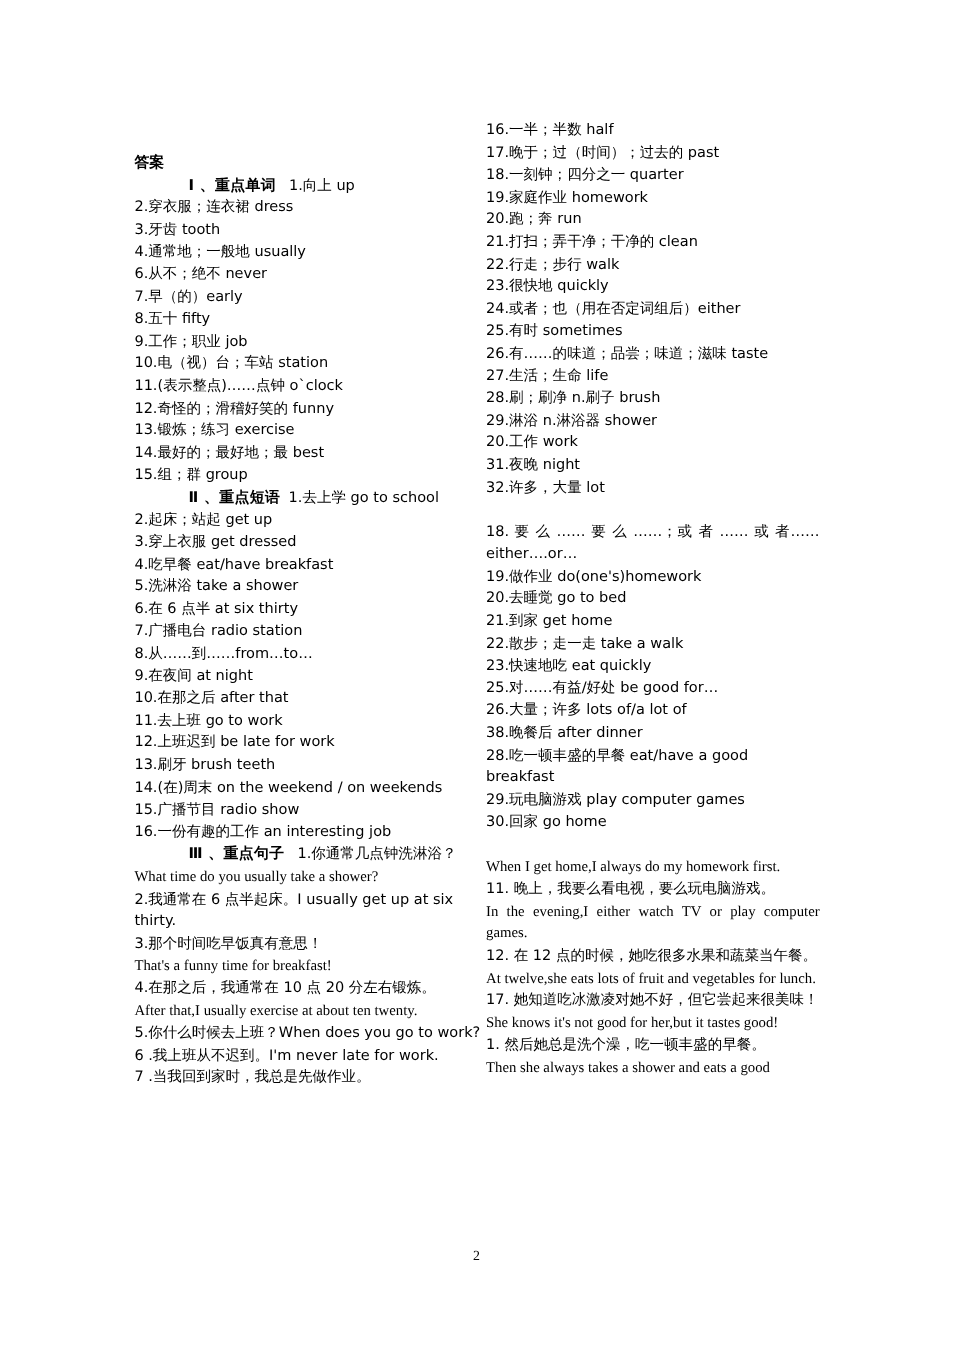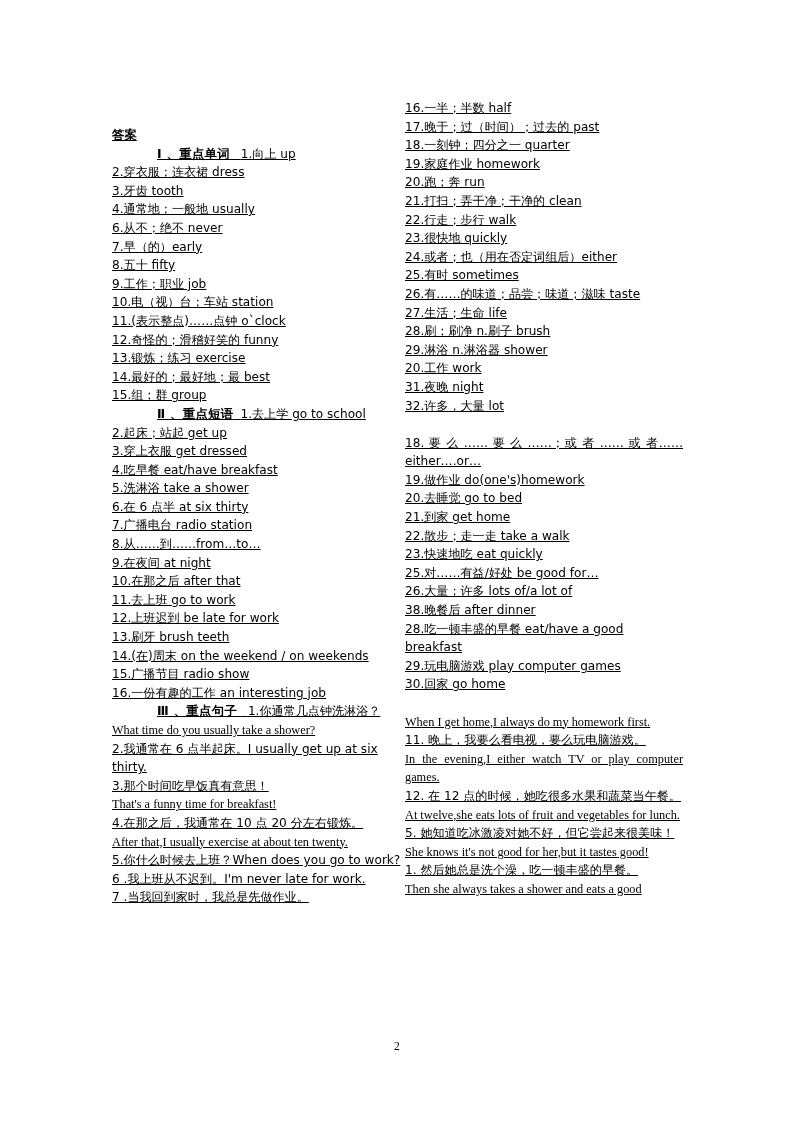--- a/index.html
+++ b/index.html
@@ -16,21 +16,20 @@
     overflow: hidden;
   }
   .page {
     position: absolute;
     inset: 0;
   }
   .col {
     position: absolute;
     font-size: 12.3px;
     line-height: 18.6px;
-    text-decoration: underline;
   }
   .col-left {
     left: 112px;
     top: 126px;
     width: 292px;
   }
   .col-right {
     left: 405px;
     top: 99px;
     width: 278px;
@@ -174,21 +173,21 @@
     <div class="ln cn">30.回家 go home</div>
 
     <div class="gap"></div>
 
     <div class="ln">When I get home,I always do my homework first.</div>
     <div class="ln cn">11. 晚上，我要么看电视，要么玩电脑游戏。</div>
     <div class="ln just">In the evening,I either watch TV or play computer games.</div>
 
     <div class="ln cn just">12. 在 12 点的时候，她吃很多水果和蔬菜当午餐。</div>
     <div class="ln">At twelve,she eats lots of fruit and vegetables for lunch.</div>
-    <div class="ln cn just">5. 她知道吃冰激凌对她不好，但它尝起来很美味！</div>
+    <div class="ln cn just">17. 她知道吃冰激凌对她不好，但它尝起来很美味！</div>
     <div class="ln">She knows it's not good for her,but it tastes good!</div>
     <div class="ln cn">1. 然后她总是洗个澡，吃一顿丰盛的早餐。</div>
     <div class="ln just">Then she always takes a shower and eats a good</div>
   </div>
 
   <div class="pagenum">2</div>
 
 </div>
 
 </body></html>

